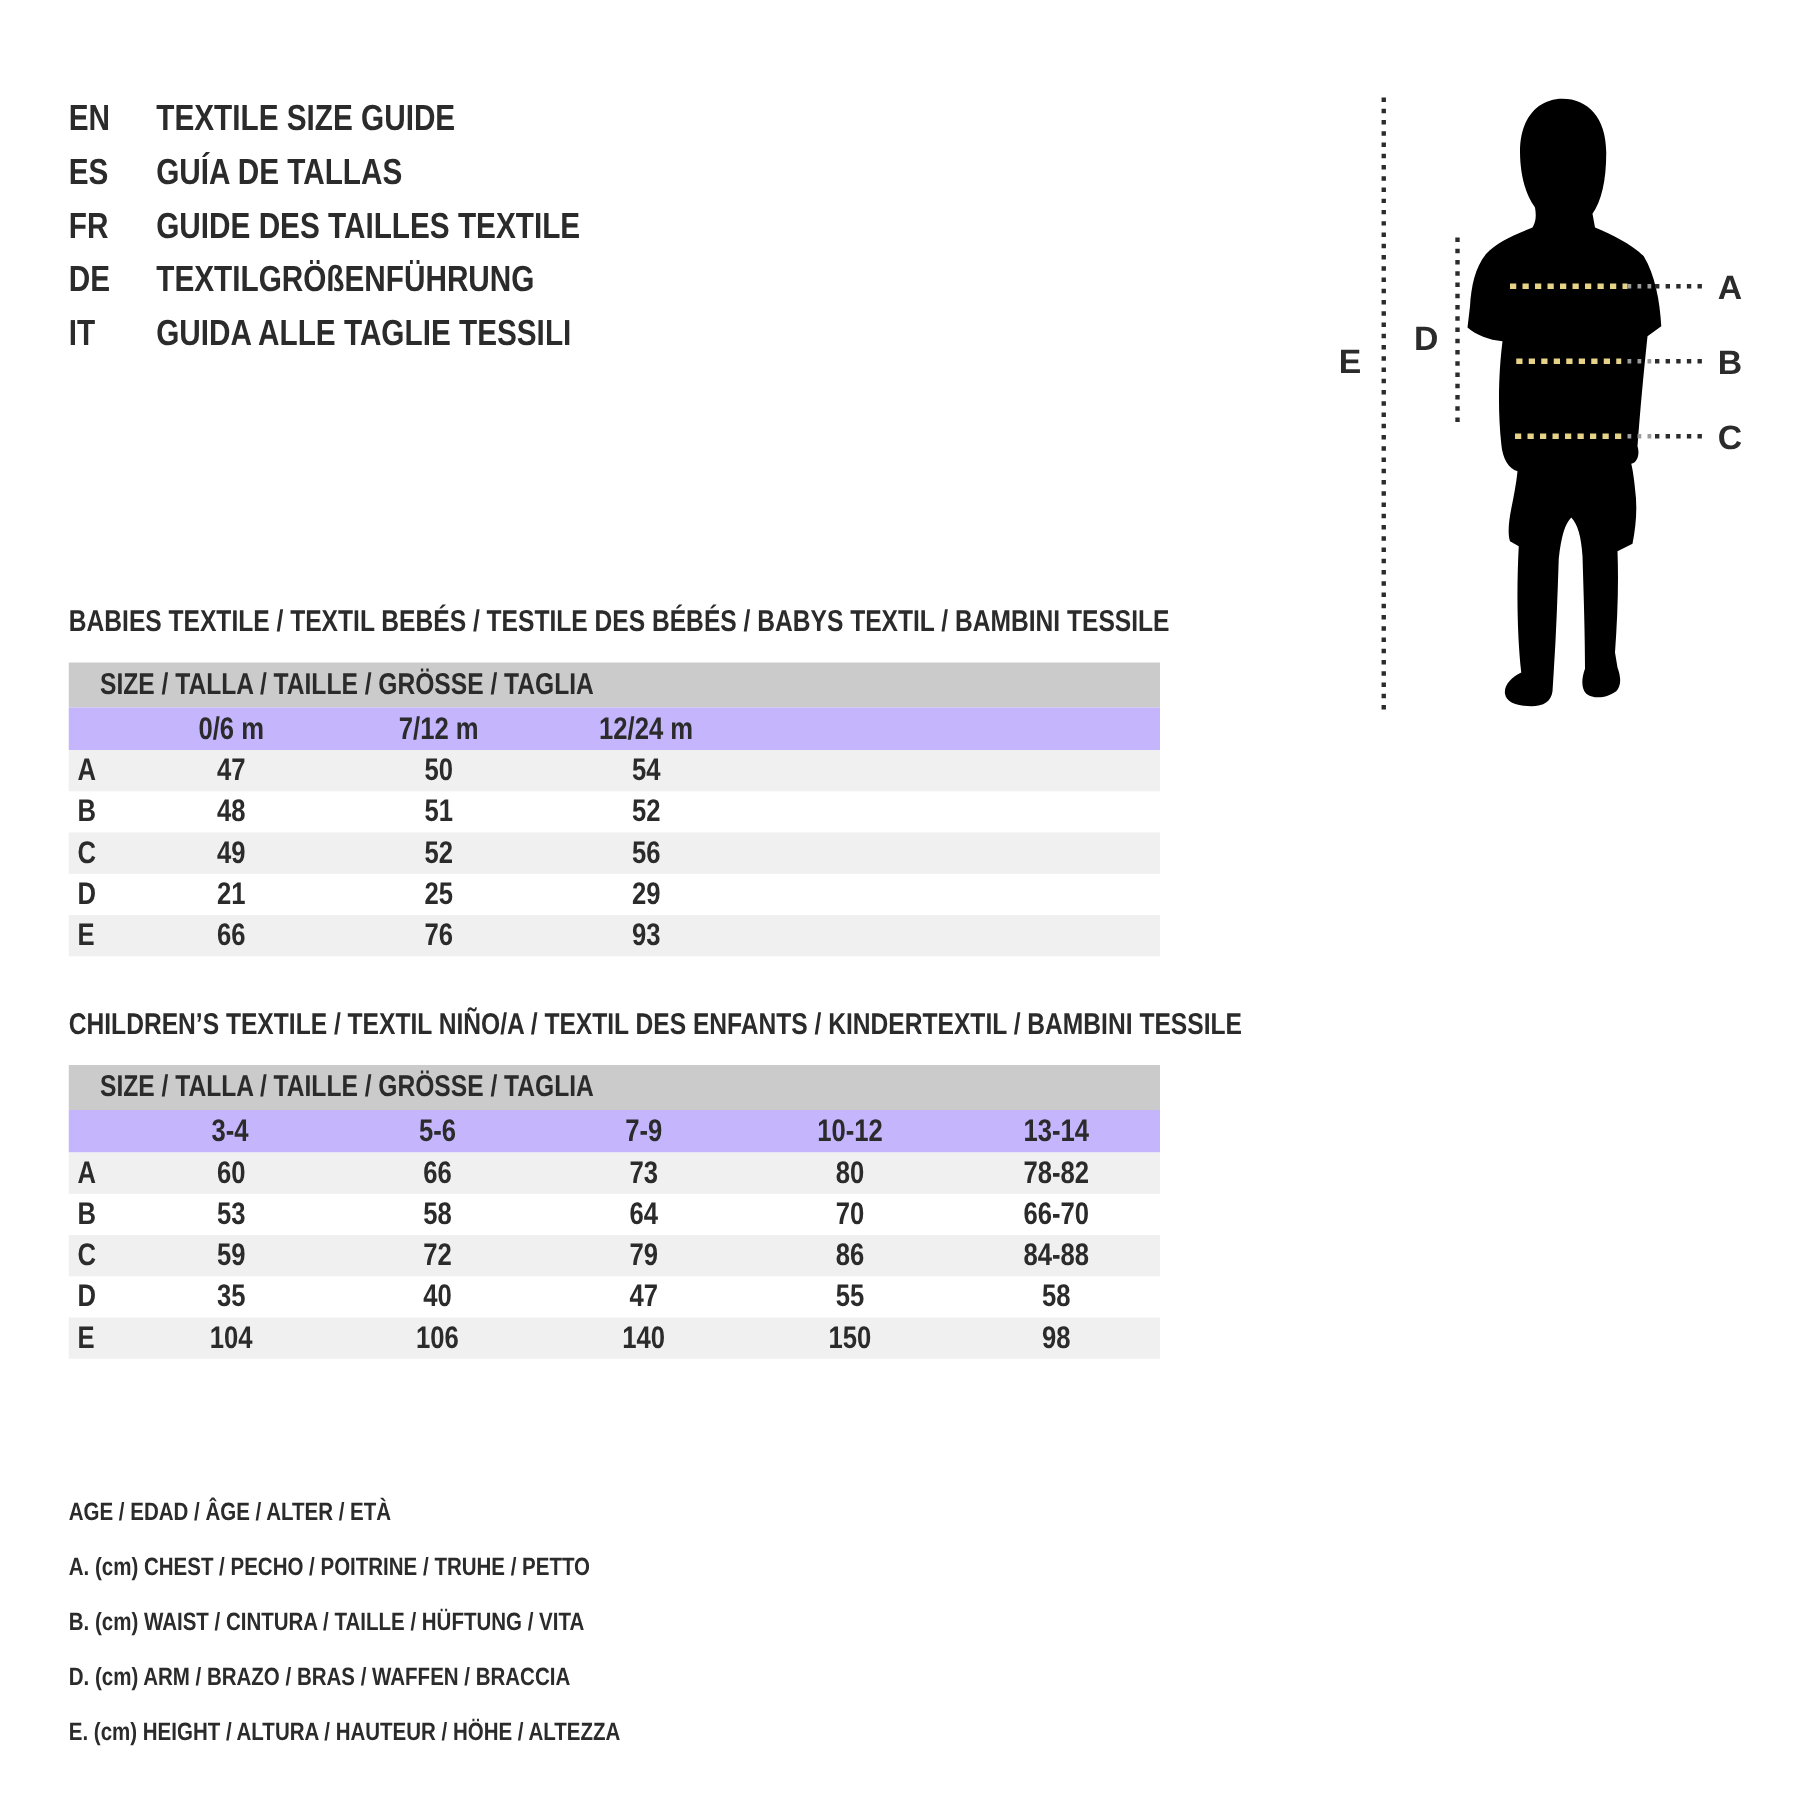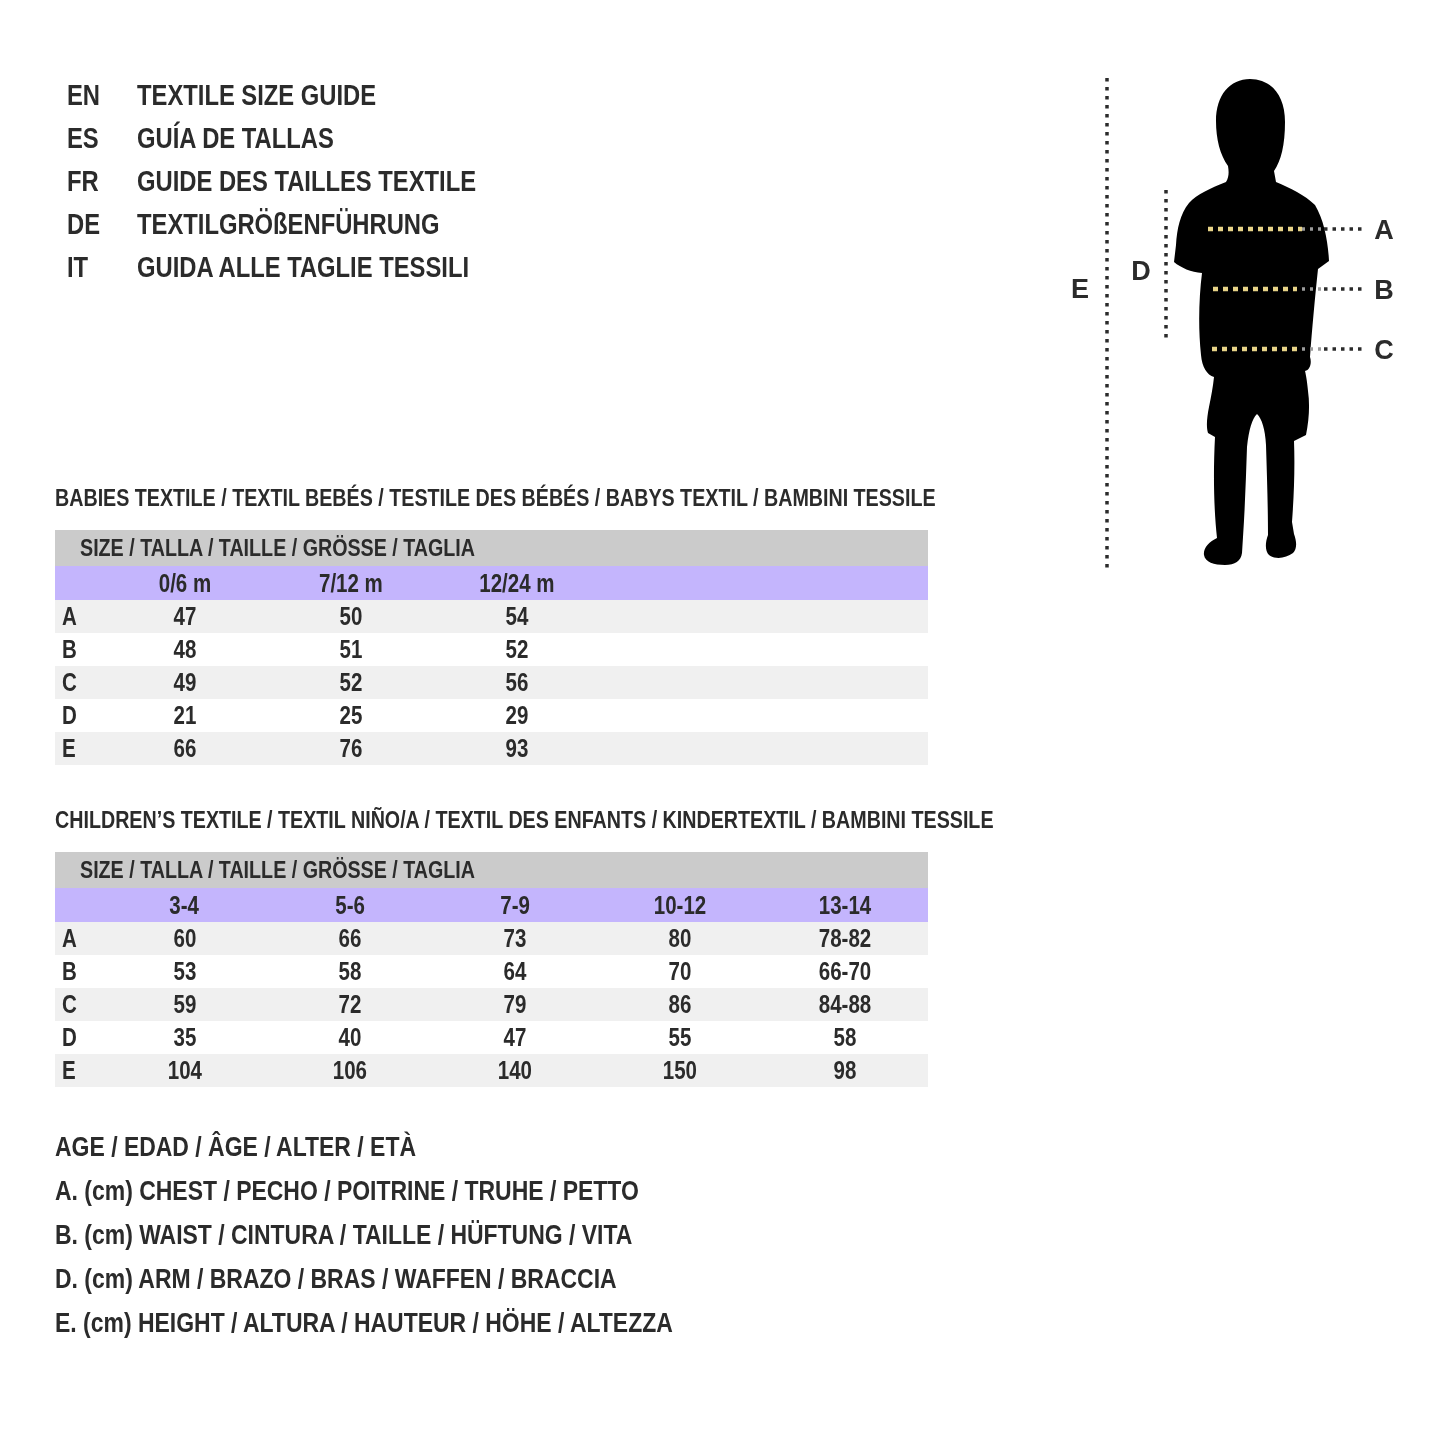--- a/index.html
+++ b/index.html
@@ -3,42 +3,42 @@
 <meta charset="utf-8">
 <style>
   html,body{margin:0;padding:0;background:#fff;}
   .canvas{position:relative;width:1445px;height:1445px;background:#ffffff;overflow:hidden;
           font-family:"Liberation Sans",sans-serif;font-weight:700;color:#2b2b2b;}
   
   .cnd-l{display:inline-block;transform:scaleX(.82);transform-origin:0 50%;white-space:nowrap;}
   .cnd-c{display:inline-block;transform:scaleX(.82);transform-origin:50% 50%;white-space:nowrap;}
 
   
-  .lang-block{position:absolute;left:67px;top:74px;}
+  .lang-block{position:absolute;left:55px;top:74px;}
   .lang-row{display:flex;height:43px;align-items:center;font-size:29px;}
   .lang-code-box{display:inline-block;width:70px;}
 
   
   .section-title{position:absolute;left:55px;font-size:24px;height:28px;line-height:28px;white-space:nowrap;}
   .babies-title{top:484px;}
   .children-title{top:806px;}
 
   
   .size-table{position:absolute;left:55px;width:873px;font-size:25px;}
   .babies-table{top:530px;}
   .children-table{top:852px;}
   .table-bar{height:36px;line-height:36px;background:#cbcbcb;padding-left:25px;font-size:24px;}
   .row{display:flex;height:33px;align-items:center;}
   .head-row{height:34px;background:#c4b5fd;}
   .row.odd{background:#f0f0f0;}
   .cell{width:166px;text-align:center;}
   .lab{width:40px;padding-left:7px;text-align:left;}
 
   
-  .legend{position:absolute;left:55px;top:1125px;font-size:28px;}
+  .legend{position:absolute;left:55px;top:1188px;font-size:20px;}
   .legend-line{height:44px;display:flex;align-items:center;white-space:nowrap;}
 
   
   .figure-svg{position:absolute;left:1040px;top:60px;}
   .figure-svg text{font-family:"Liberation Sans",sans-serif;font-weight:700;font-size:27px;fill:#2b2b2b;}
 </style>
 </head>
 <body>
 
 <div class="canvas">

